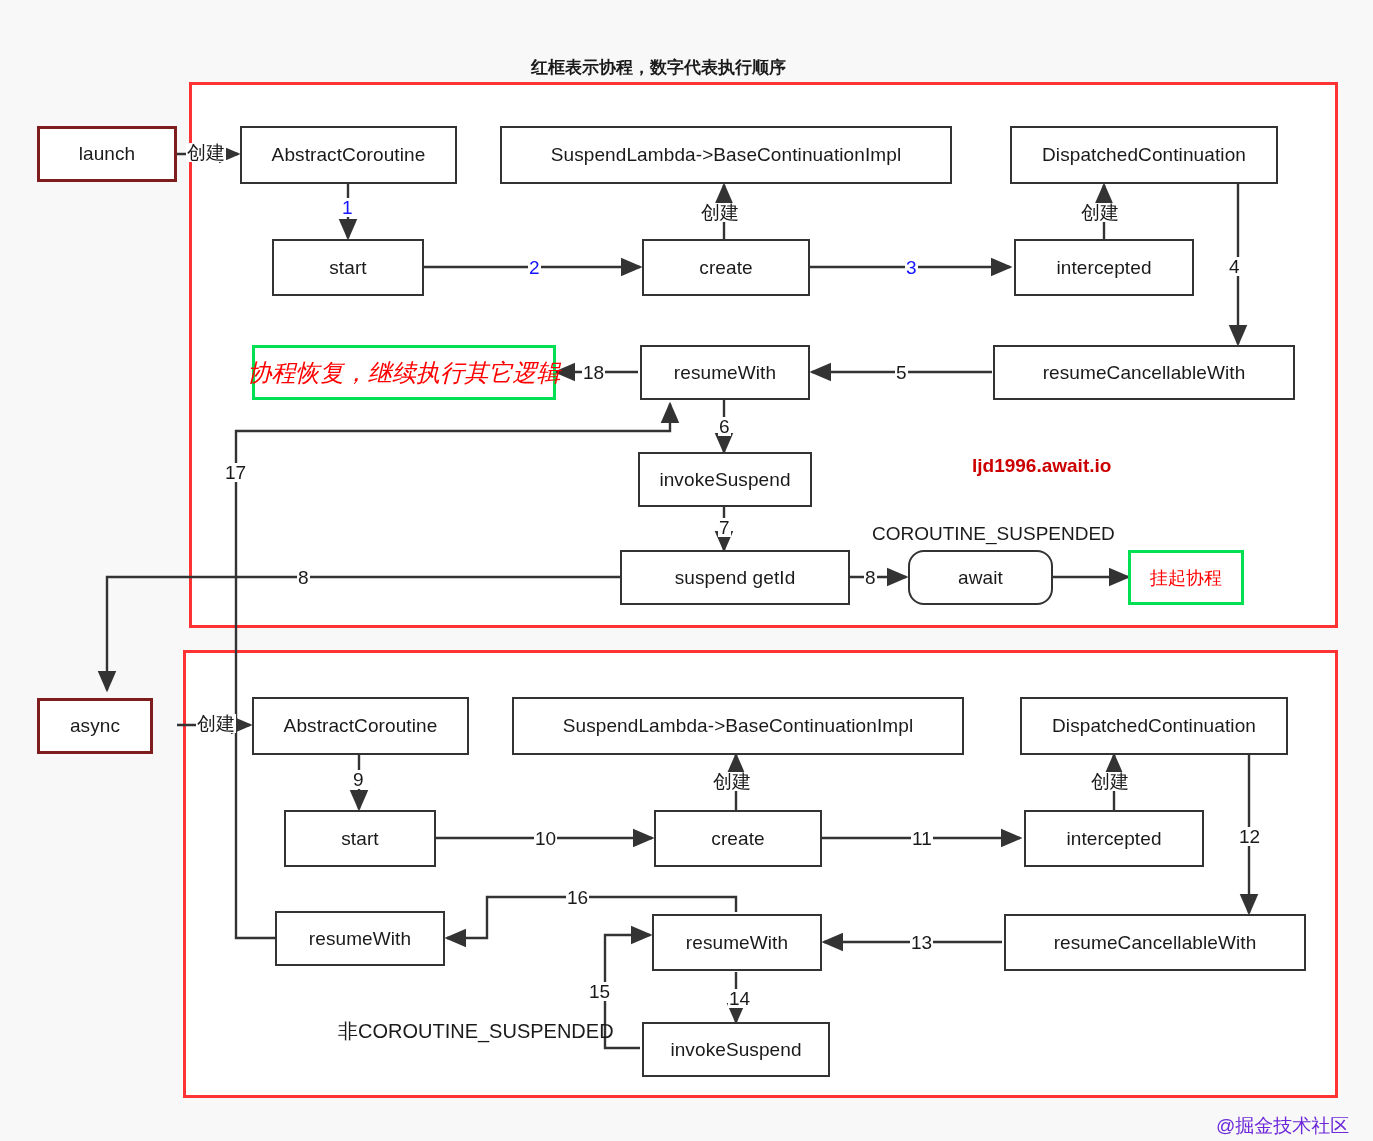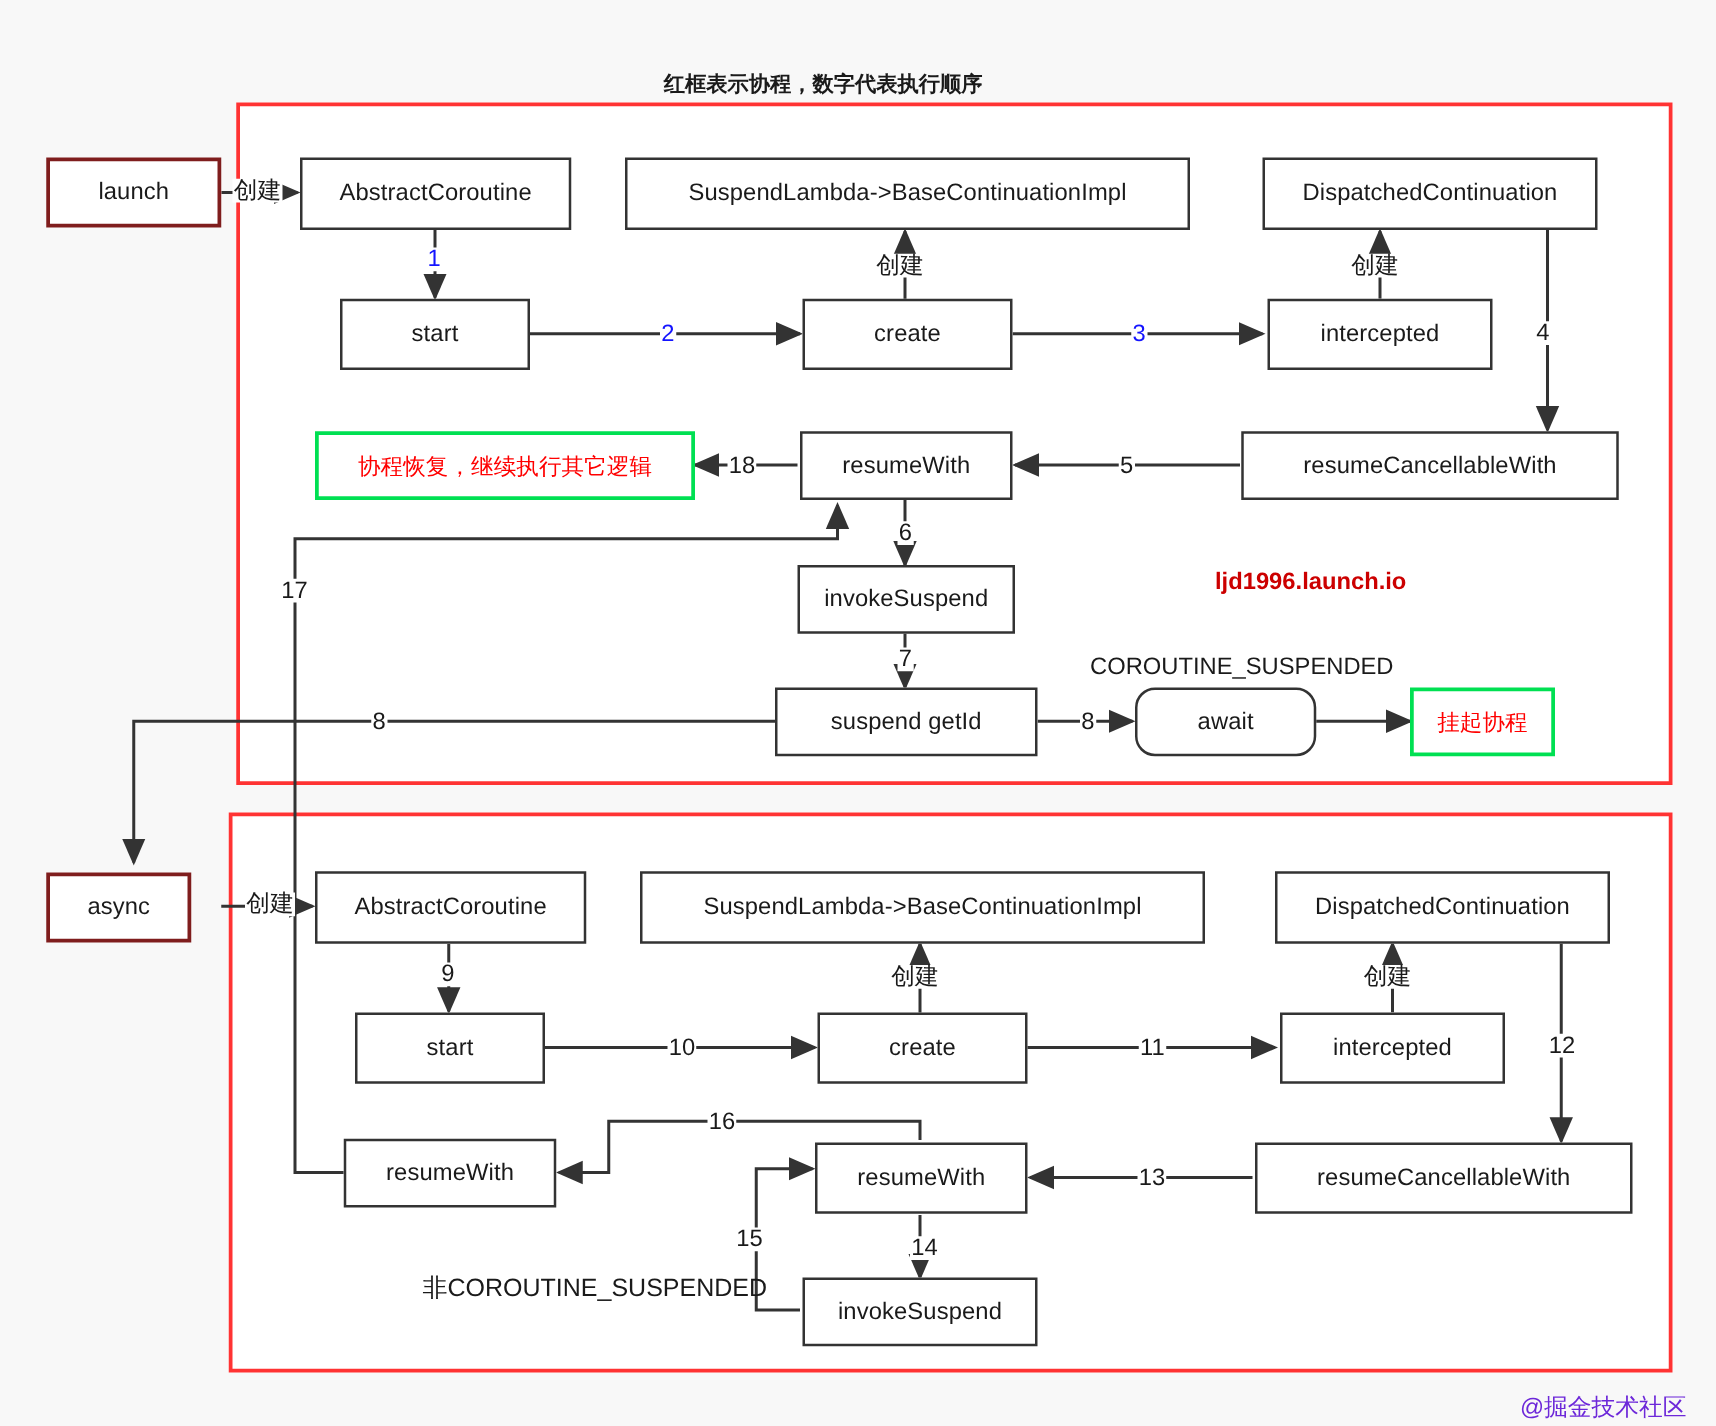--- a/index.html
+++ b/index.html
@@ -140,47 +140,47 @@
 
   <div class="node green" style="left:37px;top:126px;width:140px;height:56px;">launch</div>
   <div class="node" style="left:240px;top:126px;width:217px;height:58px;">AbstractCoroutine</div>
   <div class="node" style="left:500px;top:126px;width:452px;height:58px;">SuspendLambda-&gt;BaseContinuationImpl</div>
   <div class="node" style="left:1010px;top:126px;width:268px;height:58px;">DispatchedContinuation</div>
 
   <div class="node" style="left:272px;top:239px;width:152px;height:57px;">start</div>
   <div class="node" style="left:642px;top:239px;width:168px;height:57px;">create</div>
   <div class="node" style="left:1014px;top:239px;width:180px;height:57px;">intercepted</div>
 
-  <div class="node greenred" style="left:252px;top:345px;width:304px;height:55px;font-size:18px;">协程恢复，继续执行其它逻辑</div>
+  <div class="node greenred" style="left:252px;top:345px;width:304px;height:55px;font-size:24px;font-style:italic;">协程恢复，继续执行其它逻辑</div>
   <div class="node" style="left:640px;top:345px;width:170px;height:55px;">resumeWith</div>
   <div class="node" style="left:993px;top:345px;width:302px;height:55px;">resumeCancellableWith</div>
 
   <div class="node" style="left:638px;top:452px;width:174px;height:55px;">invokeSuspend</div>
 
-  <div class="node" style="left:620px;top:550px;width:210px;height:55px;">suspend getId</div>
+  <div class="node" style="left:620px;top:550px;width:230px;height:55px;">suspend getId</div>
   <div class="node" style="left:908px;top:550px;width:145px;height:55px;border-radius:16px;">await</div>
   <div class="node greenred" style="left:1128px;top:550px;width:116px;height:55px;font-size:18px;">挂起协程</div>
 
   <div class="lbl" style="left:186px;top:143px;">创建</div>
   <div class="lbl blue" style="left:341px;top:198px;">1</div>
   <div class="lbl blue" style="left:528px;top:258px;">2</div>
   <div class="lbl" style="left:700px;top:203px;">创建</div>
   <div class="lbl blue" style="left:905px;top:258px;">3</div>
   <div class="lbl" style="left:1080px;top:203px;">创建</div>
   <div class="lbl" style="left:1228px;top:257px;">4</div>
   <div class="lbl" style="left:895px;top:363px;">5</div>
   <div class="lbl" style="left:582px;top:363px;">18</div>
   <div class="lbl" style="left:718px;top:417px;">6</div>
   <div class="lbl" style="left:718px;top:518px;">7</div>
   <div class="lbl" style="left:864px;top:568px;">8</div>
   <div class="lbl" style="left:297px;top:568px;">8</div>
   <div class="lbl" style="left:224px;top:463px;">17</div>
   <div class="lbl nobg" style="left:871px;top:524px;">COROUTINE_SUSPENDED</div>
 
-  <div class="wm" style="left:972px;top:455px;">ljd1996.launch.io</div>
+  <div class="wm" style="left:972px;top:455px;">ljd1996.await.io</div>
 
   <div class="node green" style="left:37px;top:698px;width:116px;height:56px;text-align:right;">async</div>
   <div class="node" style="left:252px;top:697px;width:217px;height:58px;">AbstractCoroutine</div>
   <div class="node" style="left:512px;top:697px;width:452px;height:58px;">SuspendLambda-&gt;BaseContinuationImpl</div>
   <div class="node" style="left:1020px;top:697px;width:268px;height:58px;">DispatchedContinuation</div>
 
   <div class="node" style="left:284px;top:810px;width:152px;height:57px;">start</div>
   <div class="node" style="left:654px;top:810px;width:168px;height:57px;">create</div>
   <div class="node" style="left:1024px;top:810px;width:180px;height:57px;">intercepted</div>
 

